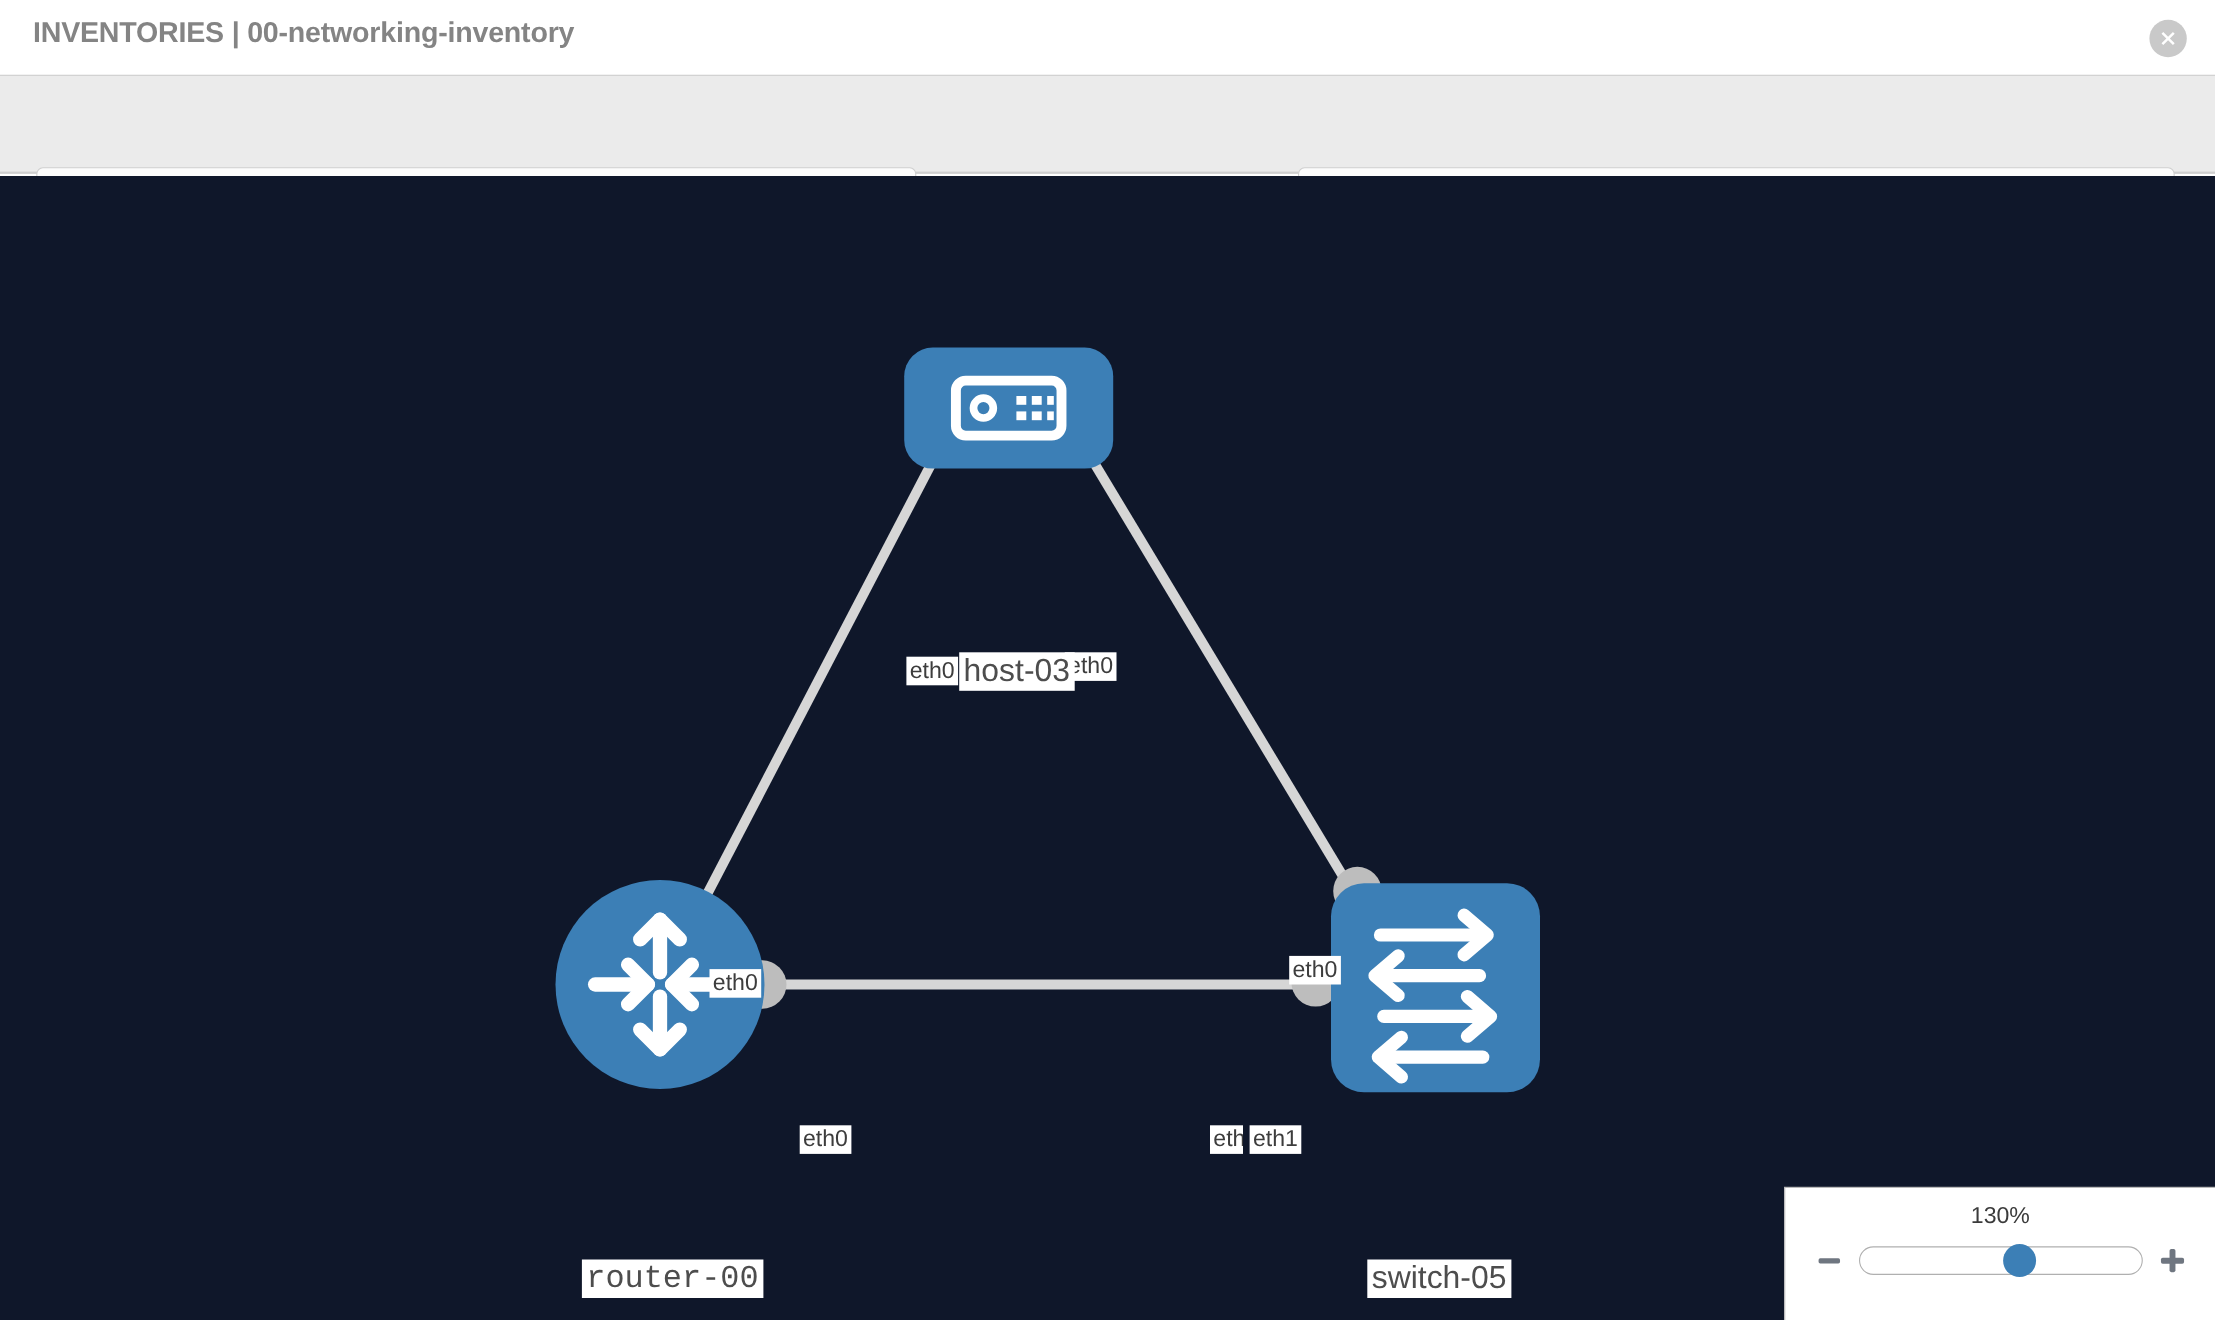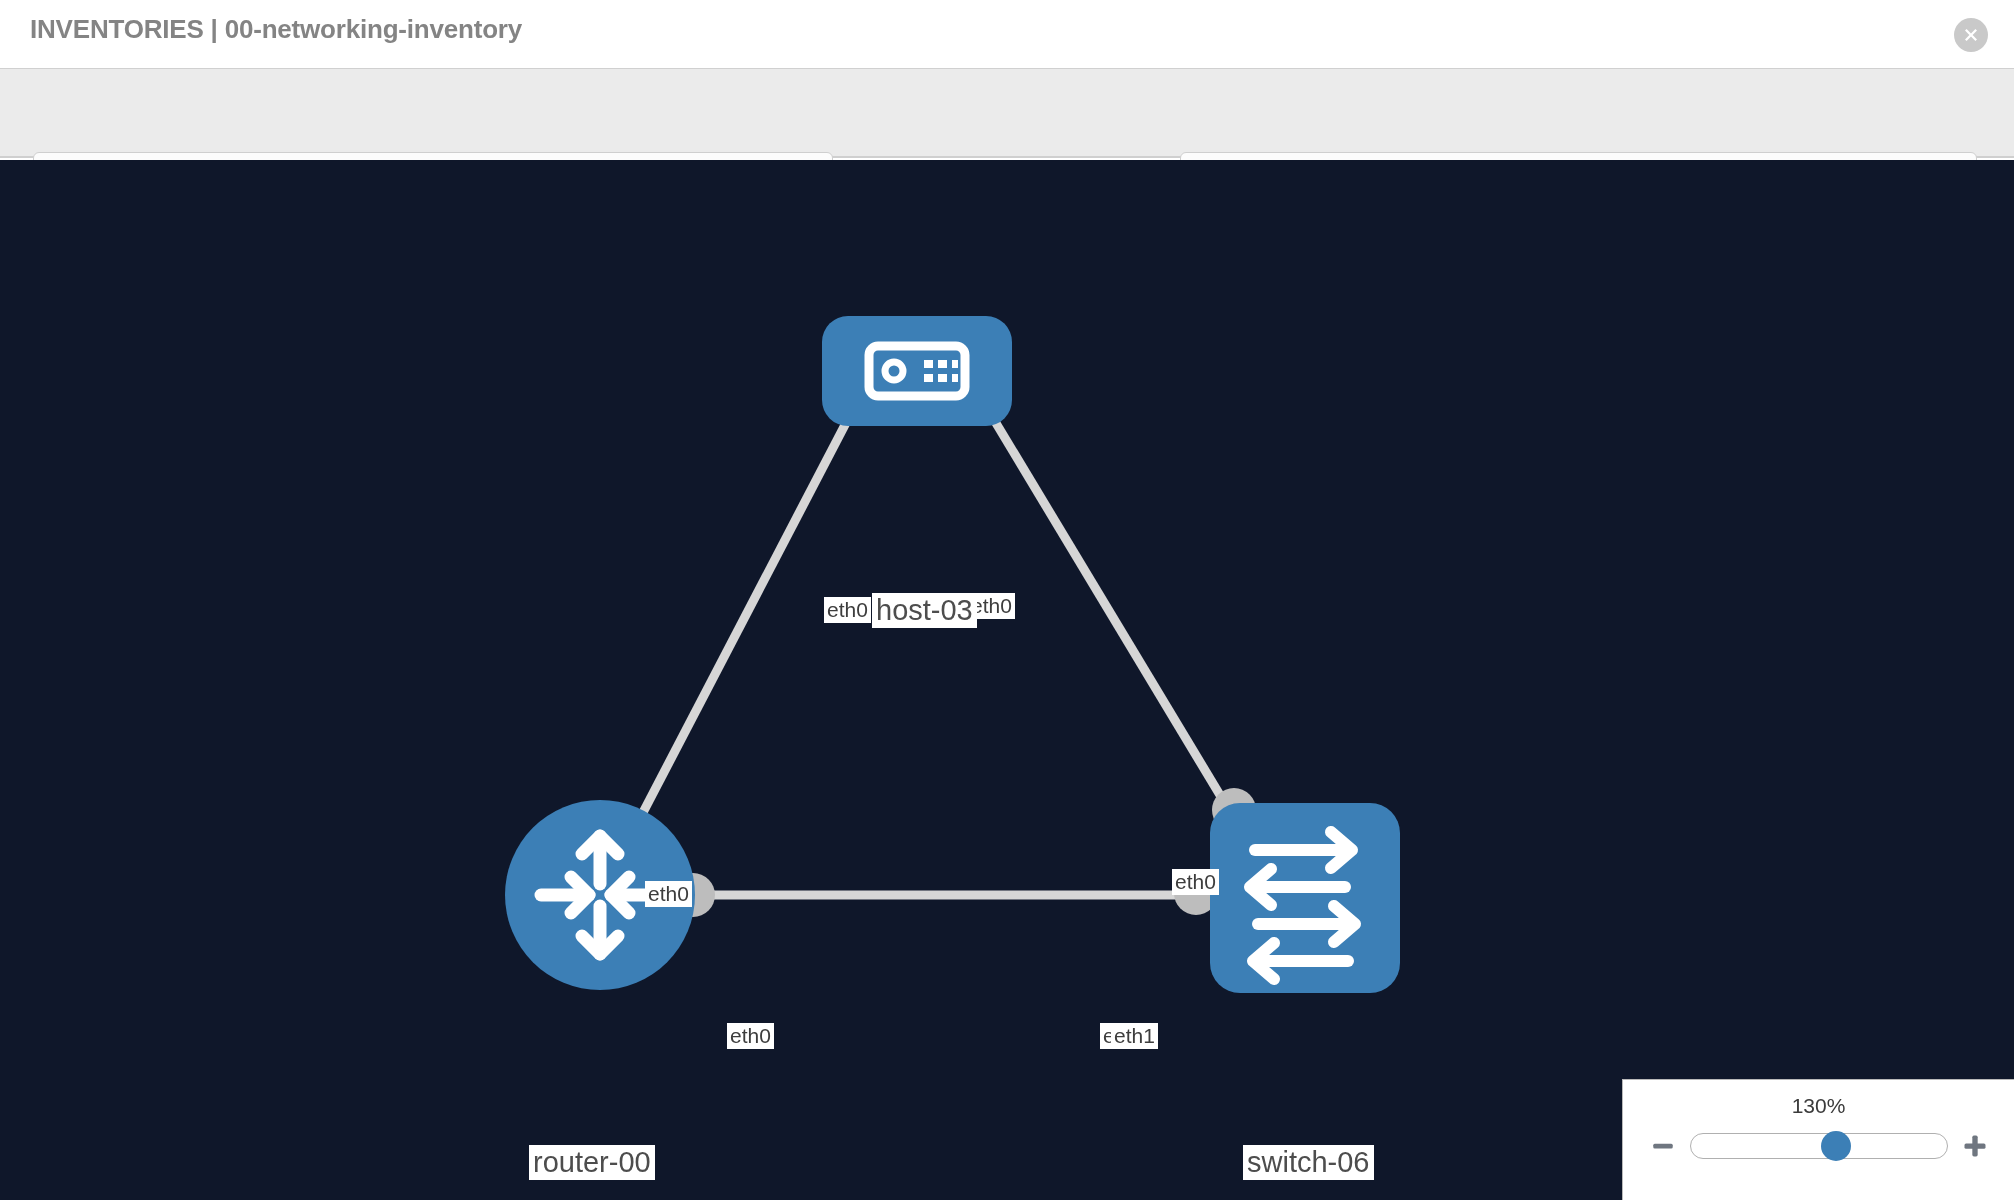--- a/index.html
+++ b/index.html
@@ -263,25 +263,25 @@
         </g>
       </g>
     </svg>
 
     <div class="edge-label" style="left:824px; top:437px;">eth0</div>
     <div class="edge-label" style="left:968px; top:433px;">eth0</div>
     <div class="edge-label" style="left:645px; top:721px;">eth0</div>
     <div class="edge-label" style="left:1172px; top:709px;">eth0</div>
     <div class="edge-label" style="left:727px; top:863px;">eth0</div>
     <div class="edge-label clipped" style="left:1100px; top:863px; width:30px;">eth</div>
-    <div class="edge-label" style="left:1111px; top:863px;">eth1</div>
+    <div class="edge-label" style="left:1136px; top:863px;">eth1</div>
 
     <div class="node-label" style="left:872px; top:433px;">host-03</div>
-    <div class="node-label" style="left:529px; top:985px;">router-00</div>
-    <div class="node-label" style="left:1243px; top:985px;">switch-06</div>
+    <div class="node-label" style="left:529px; top:985px;font-family:Liberation Mono, monospace;">router-00</div>
+    <div class="node-label" style="left:1243px; top:985px;">switch-05</div>
 
     <div class="zoom-panel">
       <div class="zoom-value">130%</div>
       <div class="zoom-row">
         <div class="zoom-minus">
           <svg width="26" height="26" viewBox="0 0 24 24" aria-hidden="true">
             <rect x="3" y="10" width="18" height="4.4" rx="1.4" fill="#6f7680"></rect>
           </svg>
         </div>
         <div class="zoom-track">

